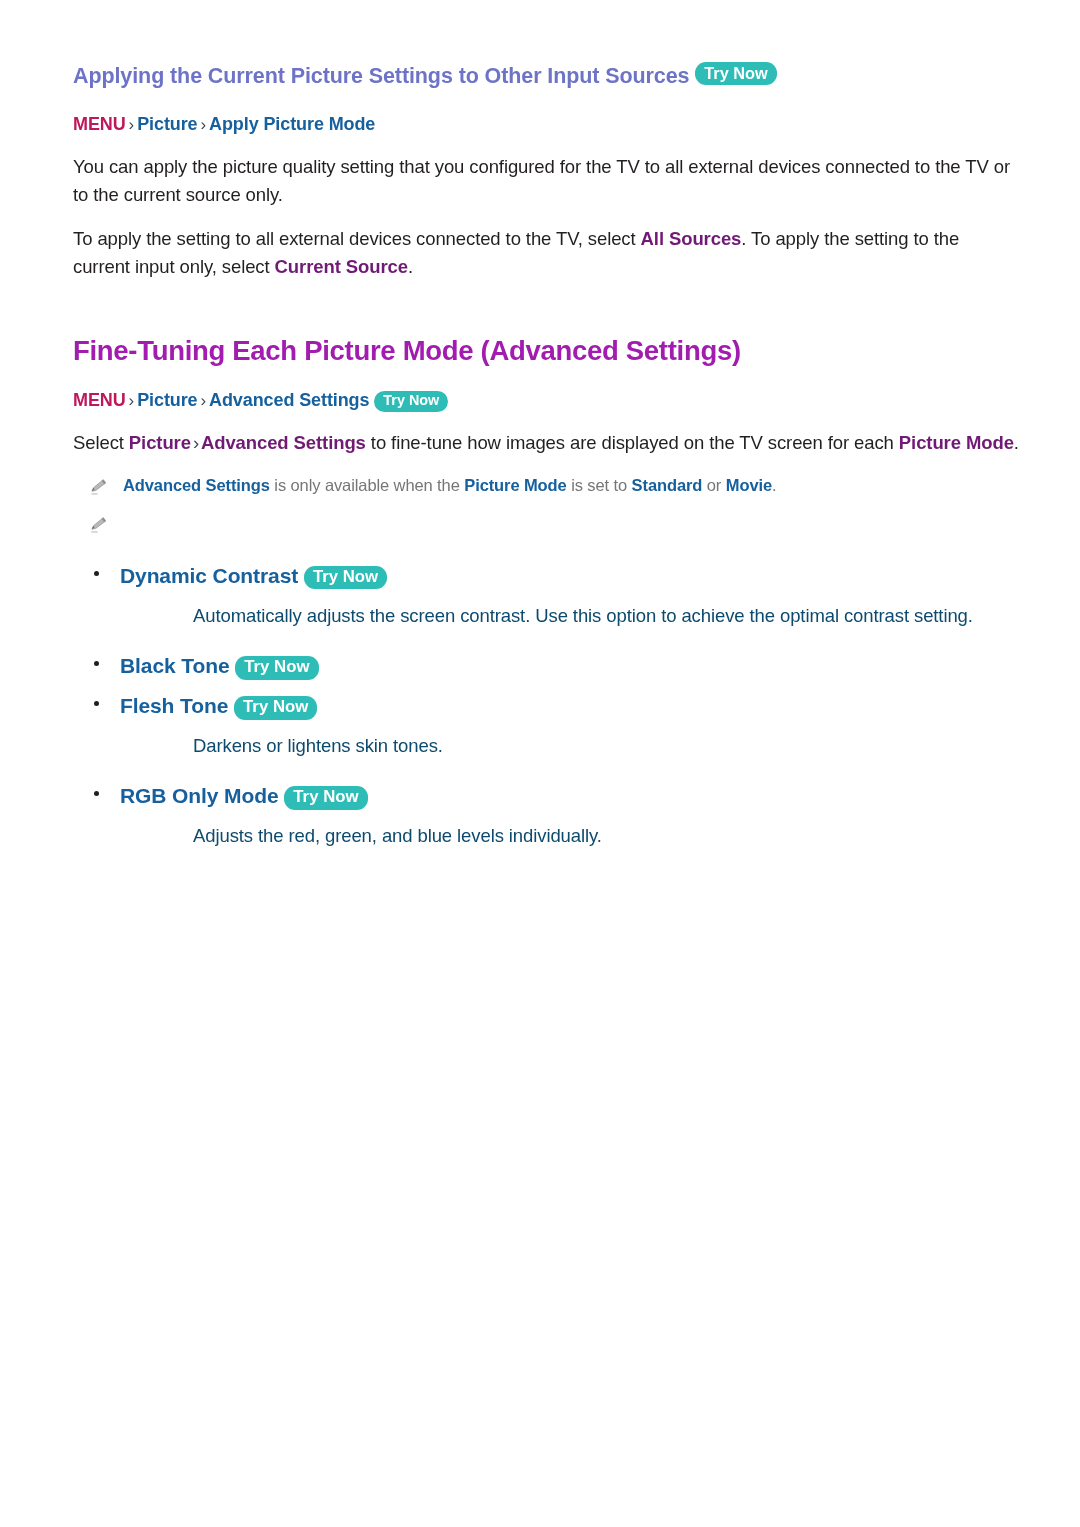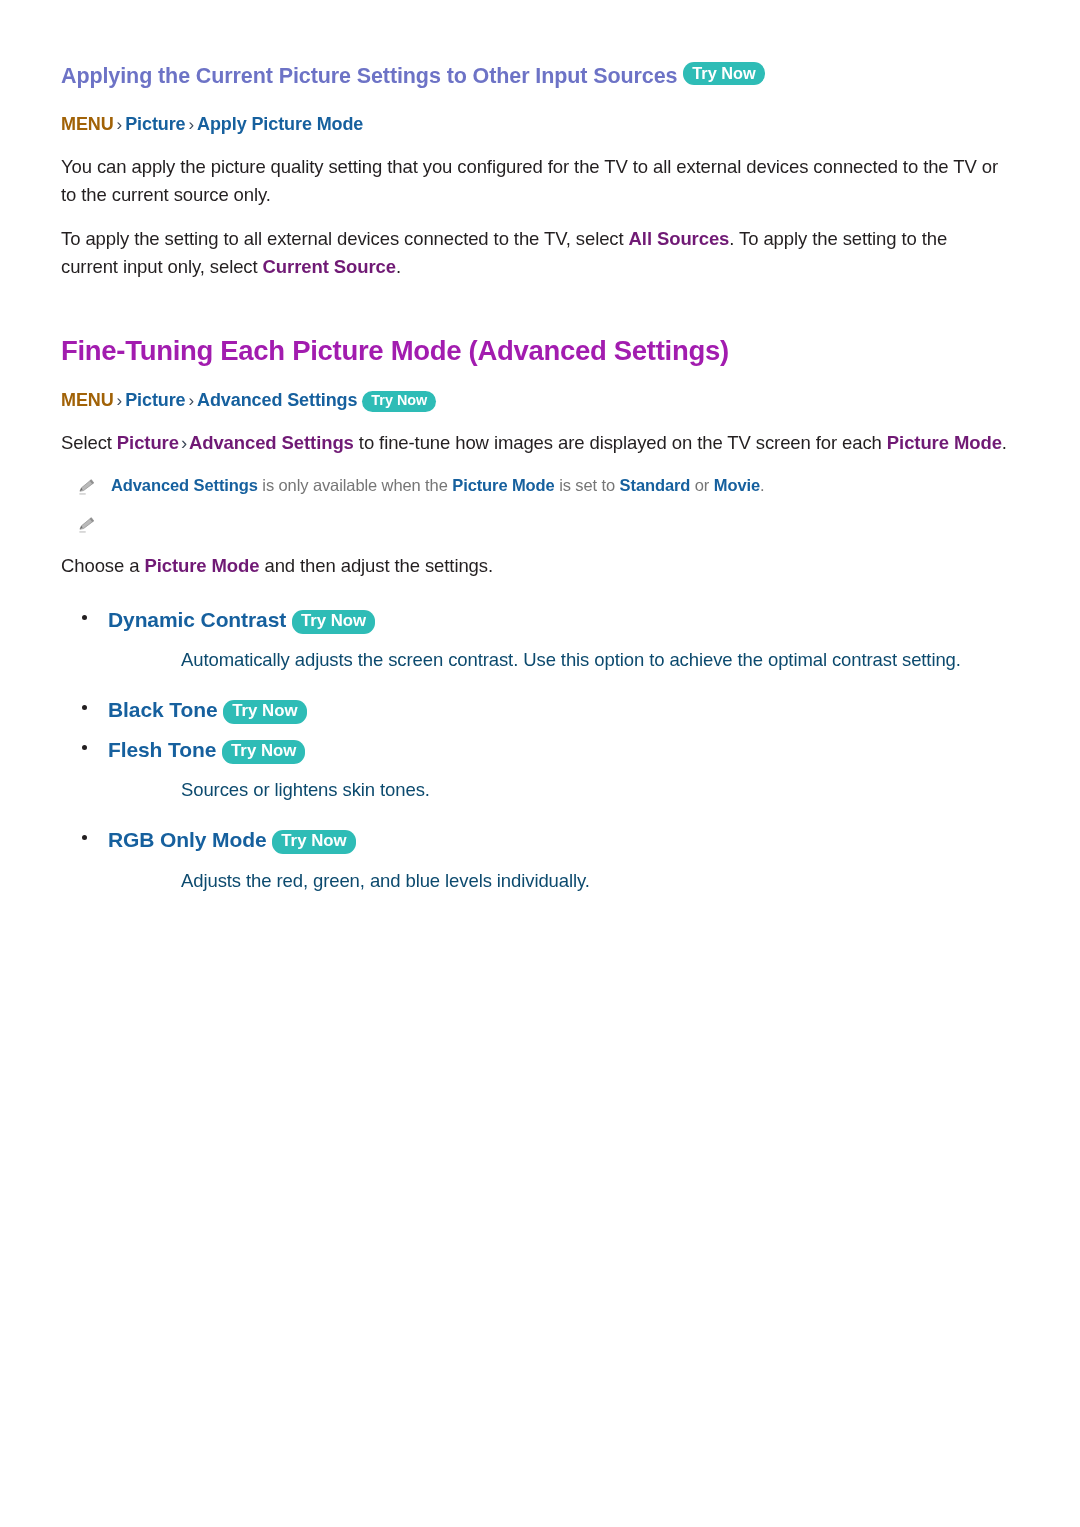--- a/index.html
+++ b/index.html
@@ -17,21 +17,21 @@
   }
   .page {
     position: absolute;
     left: 0; top: 0;
     width: 1080px;
     height: 1527px;
     padding: 0;
   }
   .content {
     position: absolute;
-    left: 61px;
+    left: 73px;
     top: 62px;
     width: 948px;
   }
 
   
   .h-sub {
     font-size: 21.5px;
     font-weight: bold;
     color: #6d73c6;
     letter-spacing: -0.1px;
@@ -51,21 +51,21 @@
 
   
   .breadcrumb {
     font-size: 18px;
     font-weight: bold;
     line-height: 1.4;
     margin: 0 0 16px 0;
     color: #16609e;
     letter-spacing: -0.1px;
   }
-  .bc-menu { color: #a16207; margin-top: 36px; }
+  .bc-menu { color: #be185d; margin-top: 36px; }
   .bc-sep {
     color: #3f4a5a;
     font-weight: normal;
     padding: 0 3px;
     font-size: 17px;
   }
   .bc-item { color: #16609e; }
 
   
   p.body {
@@ -220,21 +220,20 @@
               <path d="M16.8 2.6 L20.4 6.2 L18.6 8.0 L15.0 4.4 Z" fill="#8e8e8e"></path>
               <path d="M4.6 19.0 L5.9 14.6 L7.6 16.3 Z" fill="#6f6f6f"></path>
             </g>
             <rect x="3" y="20.6" width="8" height="1.6" fill="#c6c6c6"></rect>
           </svg>
         </div>
       </div>
 
     </div>
 
-    <p class="body"><span>Choose a </span><span class="term">Picture Mode</span><span> and then adjust the settings.</span></p>
 
     <div class="gap-sm"></div>
 
     <div class="opt-list">
 
       <div class="opt">
         <div class="bullet-row">
           <div class="bullet-dot">
               <span></span>
             </div>
@@ -252,21 +251,21 @@
         </div>
       </div>
 
       <div class="opt">
         <div class="bullet-row">
           <div class="bullet-dot">
               <span></span>
             </div>
           <div class="bullet-label"><span>Flesh Tone</span> <span class="trynow">Try Now</span></div>
         </div>
-        <div class="opt-desc">Sources or lightens skin tones.</div>
+        <div class="opt-desc">Darkens or lightens skin tones.</div>
       </div>
 
       <div class="opt">
         <div class="bullet-row">
           <div class="bullet-dot">
               <span></span>
             </div>
           <div class="bullet-label"><span>RGB Only Mode</span> <span class="trynow">Try Now</span></div>
         </div>
         <div class="opt-desc">Adjusts the red, green, and blue levels individually.</div>

